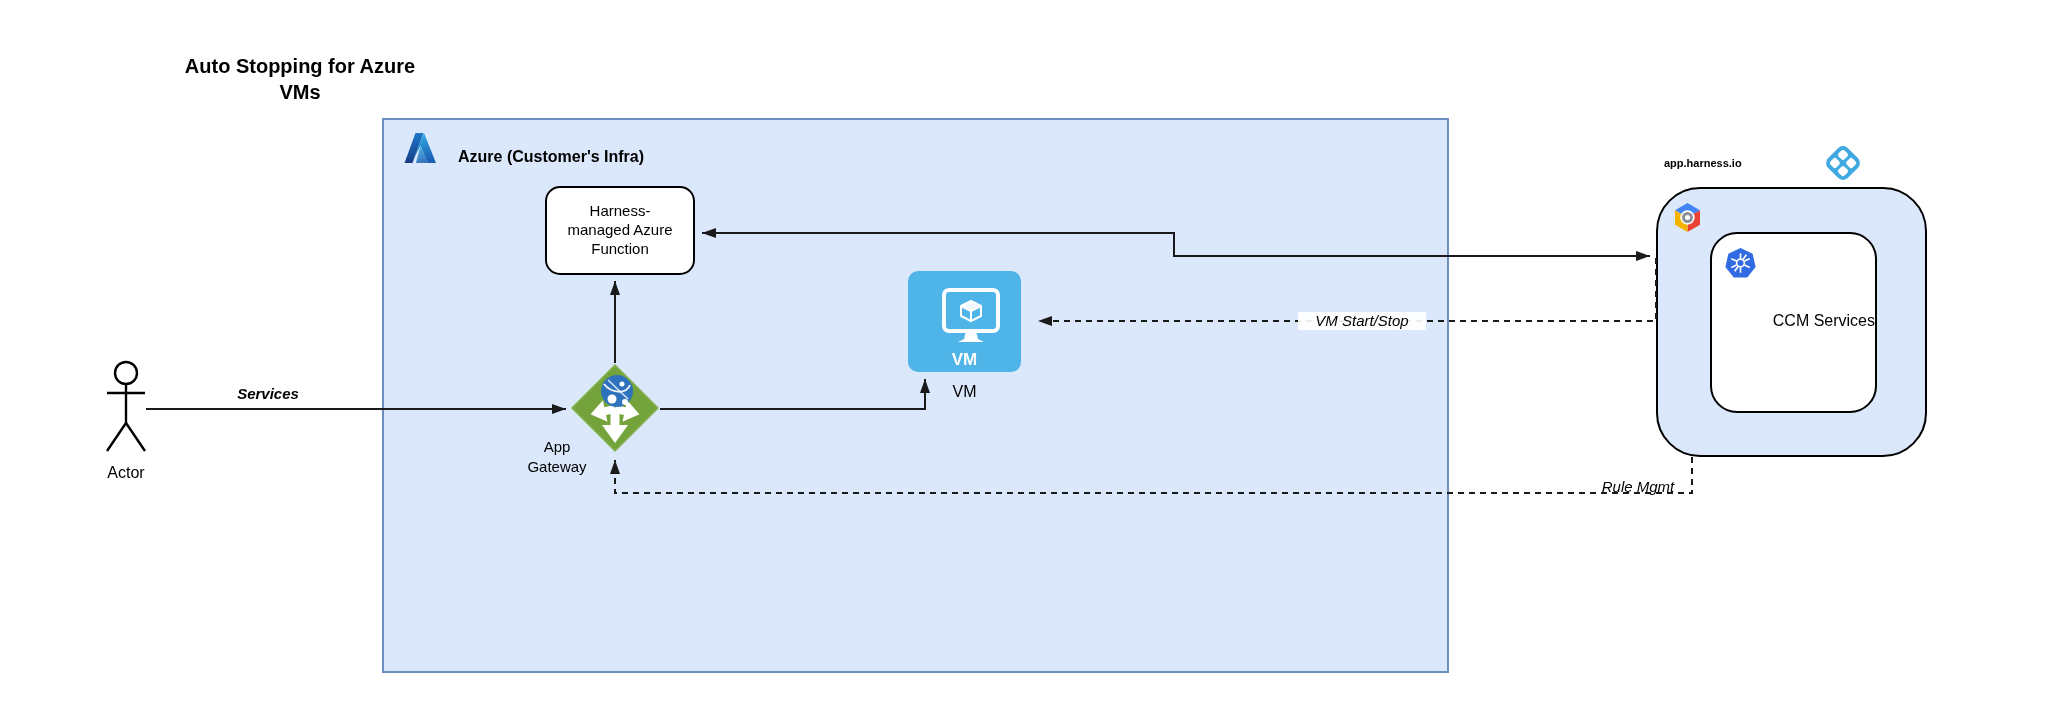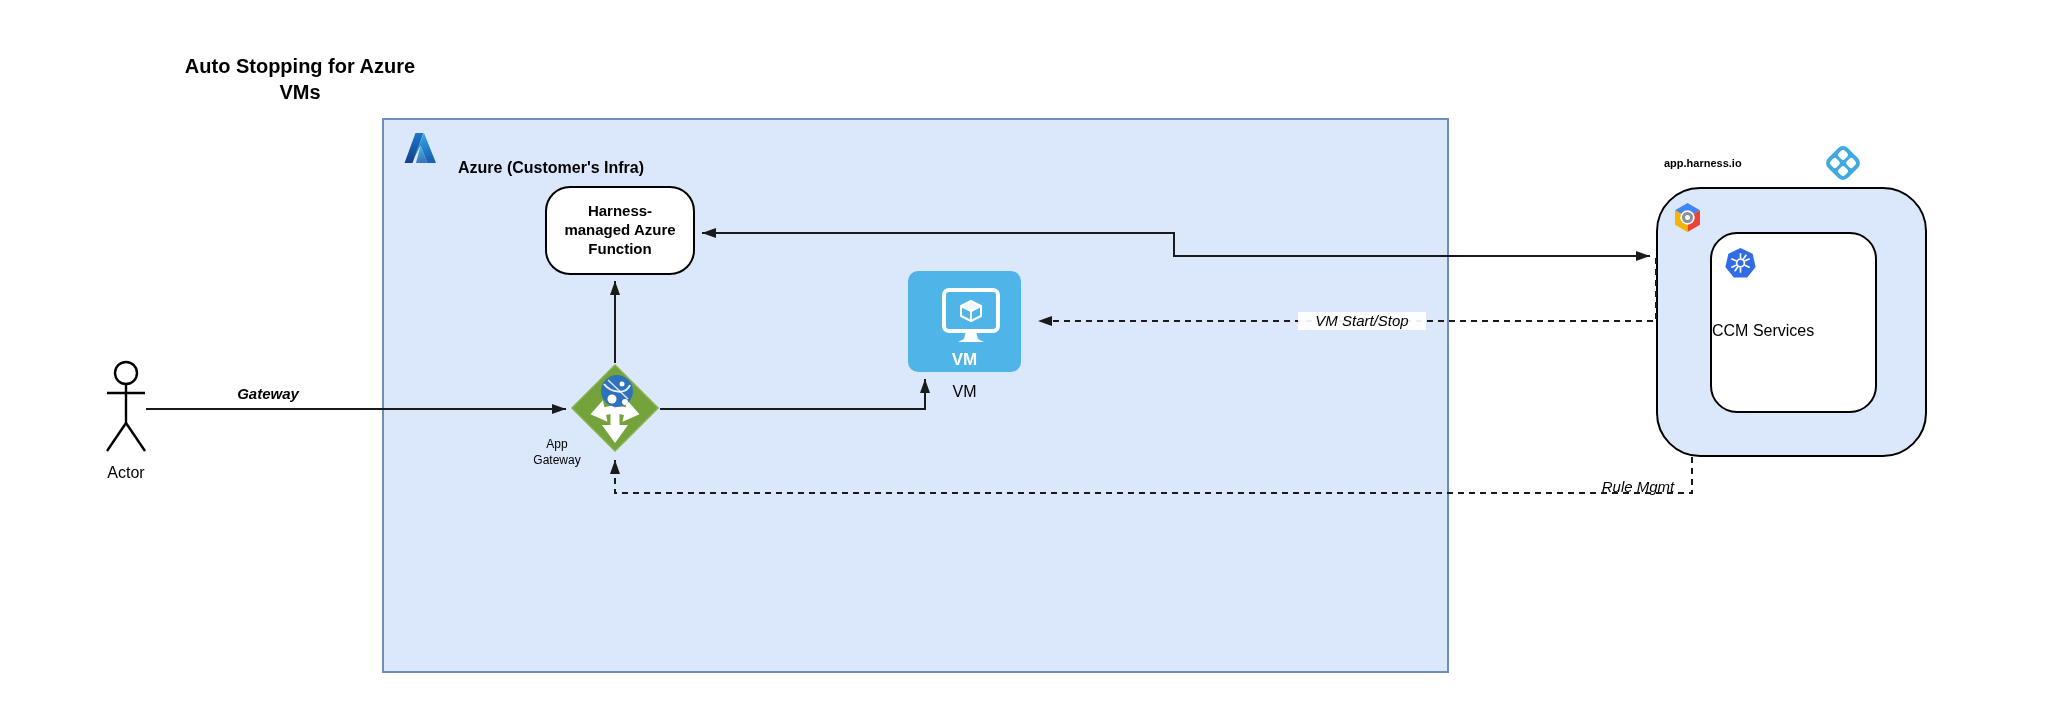--- a/index.html
+++ b/index.html
@@ -11,21 +11,21 @@
   .group-box{
     position:absolute;background:#dbe8fb;border:2px solid #6c8ebf;box-sizing:border-box;
   }
   .harness-box{
     position:absolute;background:#dbe8fb;border:2px solid #000;border-radius:44px;box-sizing:border-box;
   }
   .node-box{
     position:absolute;background:#ffffff;border:2px solid #000;box-sizing:border-box;
     display:flex;align-items:center;justify-content:center;text-align:center;
   }
-  .fn-box{border-radius:25px;font-weight:bold;}
+  .fn-box{border-radius:15px;}
   .ccm-box{border-radius:27px;}
   .vm-box{
     position:absolute;background:#4fb5e8;border-radius:10px;box-sizing:border-box;
   }
   .label{position:absolute;line-height:1.3;}
   .center{text-align:center;}
   .bold{font-weight:bold;}
   .edge-label{
     position:absolute;font-size:15px;text-align:center;line-height:1.2;
     background:rgba(255,255,255,0.92);padding:0 2px;font-style:italic;
@@ -84,21 +84,21 @@
         <linearGradient id="azg2" x1="0" y1="0" x2="0" y2="1">
           <stop offset="0" stop-color="#1d77c9"></stop>
             <stop offset="1" stop-color="#173f87"></stop>
         </linearGradient>
       </defs>
       <path d="M12.5,2 L20.5,2 L9.5,32 L1.5,32 Z" fill="url(#azg2)"></path>
       <path d="M21,2 L33,32 L24.5,32 L17.5,14.5 L11,27 L9,32 L13,21 Z" fill="url(#azg)"></path>
       <path d="M17.5,14.5 L24.5,32 L13,32 Z" fill="url(#azg)" opacity="0.85"></path>
     </svg>
   </div>
-  <div class="label bold layer-labels" style="left:458px;top:158px;font-size:16px;">Azure (Customer's Infra)</div>
+  <div class="label bold layer-labels" style="left:458px;top:147px;font-size:16px;">Azure (Customer's Infra)</div>
 
   <div class="node-box fn-box layer-nodes" style="left:545px;top:186px;width:150px;height:89px;">
     <div style="width:112px;font-size:15px;line-height:1.25;">Harness-managed Azure Function</div>
   </div>
 
   <div class="abs layer-nodes" style="left:570px;top:363px;width:90px;height:90px;">
     <svg width="90" height="90" viewBox="0 0 90 90">
       <polygon points="45,2 88,45 45,88 2,45" fill="#74a33c" stroke="#86b24e" stroke-width="1.5"></polygon>
 
       <g fill="#ffffff">
@@ -108,21 +108,21 @@
       </g>
 
       <circle cx="47" cy="28" r="16" fill="#2e72bd"></circle>
       <path d="M34,21 C41,30 56,32 60,22" stroke="#ffffff" stroke-width="2" fill="none" opacity="0.9"></path>
       <path d="M38,17 L58,36" stroke="#ffffff" stroke-width="1.6" opacity="0.8"></path>
       <circle cx="42" cy="36" r="4.5" fill="#ffffff"></circle>
       <circle cx="55" cy="39" r="3" fill="#ffffff"></circle>
       <circle cx="52" cy="21" r="2.5" fill="#ffffff"></circle>
     </svg>
   </div>
-  <div class="label center layer-labels" style="left:527px;top:437px;width:60px;font-size:12px;">App Gateway</div>
+  <div class="label center layer-labels" style="left:527px;top:437px;width:60px;font-size:15px;">App Gateway</div>
 
   <div class="vm-box layer-nodes" style="left:908px;top:271px;width:113px;height:101px;">
     <svg width="113" height="101" viewBox="0 0 113 101">
       <rect x="36" y="19" width="54" height="41" rx="5" fill="none" stroke="#ffffff" stroke-width="4"></rect>
 
       <g stroke="#ffffff" stroke-width="2" fill="none" stroke-linejoin="round">
         <polygon points="63,30 73,35 63,40 53,35" fill="#ffffff" fill-opacity="0.9"></polygon>
         <polyline points="53,35 53,45 63,50 63,40"></polyline>
         <polyline points="73,35 73,45 63,50"></polyline>
       </g>
@@ -179,20 +179,20 @@
           <line x1="17" y1="21" x2="17" y2="26.5"></line>
           <line x1="7.5" y1="12" x2="13" y2="14.5"></line>
           <line x1="21" y1="18.5" x2="26.5" y2="21"></line>
           <line x1="7.5" y1="21" x2="13" y2="18.5"></line>
           <line x1="21" y1="14.5" x2="26.5" y2="12"></line>
           <line x1="11" y1="25" x2="14.5" y2="20"></line>
           <line x1="19.5" y1="13" x2="23" y2="8"></line>
         </g>
       </svg>
     </div>
-    <div style="width:100%;position:absolute;top:88px;text-align:left;font-size:16px;">CCM Services</div>
+    <div style="width:100%;position:absolute;top:78px;text-align:right;font-size:16px;">CCM Services</div>
   </div>
 
-  <div class="edge-label bold layer-labels" style="left:206px;top:385px;width:120px;background:transparent;">Gateway</div>
+  <div class="edge-label bold layer-labels" style="left:206px;top:385px;width:120px;background:transparent;">Services</div>
   <div class="edge-label layer-labels" style="left:1298px;top:312px;width:124px;">VM Start/Stop</div>
   <div class="edge-label layer-labels" style="left:1581px;top:478px;width:110px;background:transparent;">Rule Mgmt</div>
 
 </div>
 
 </body></html>

